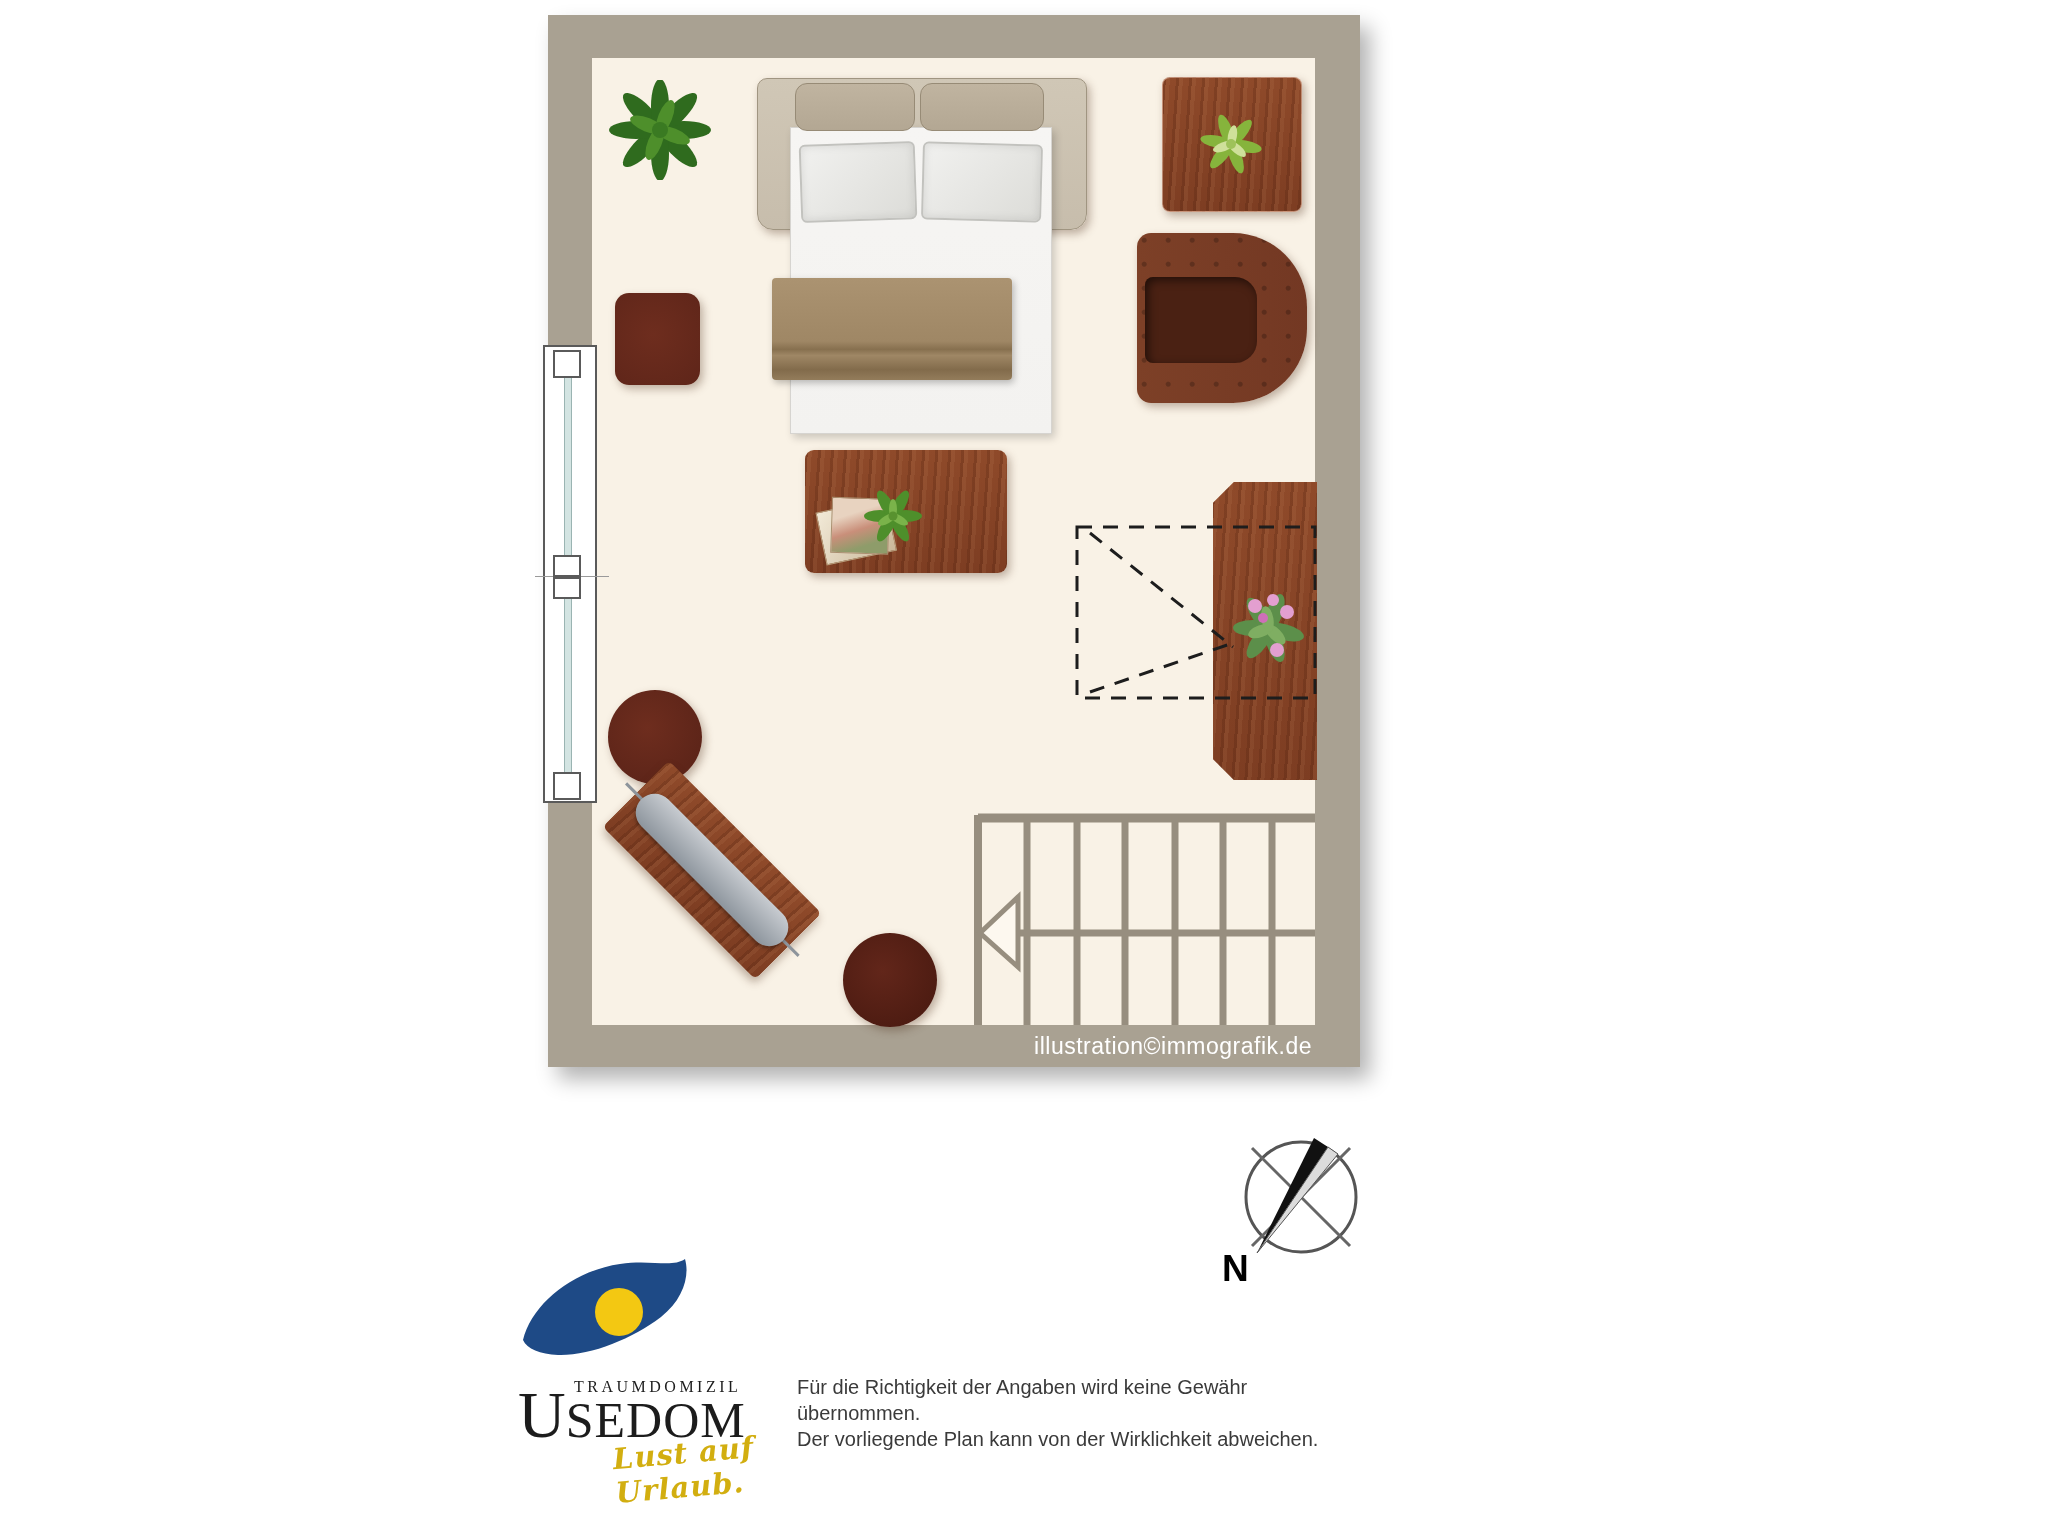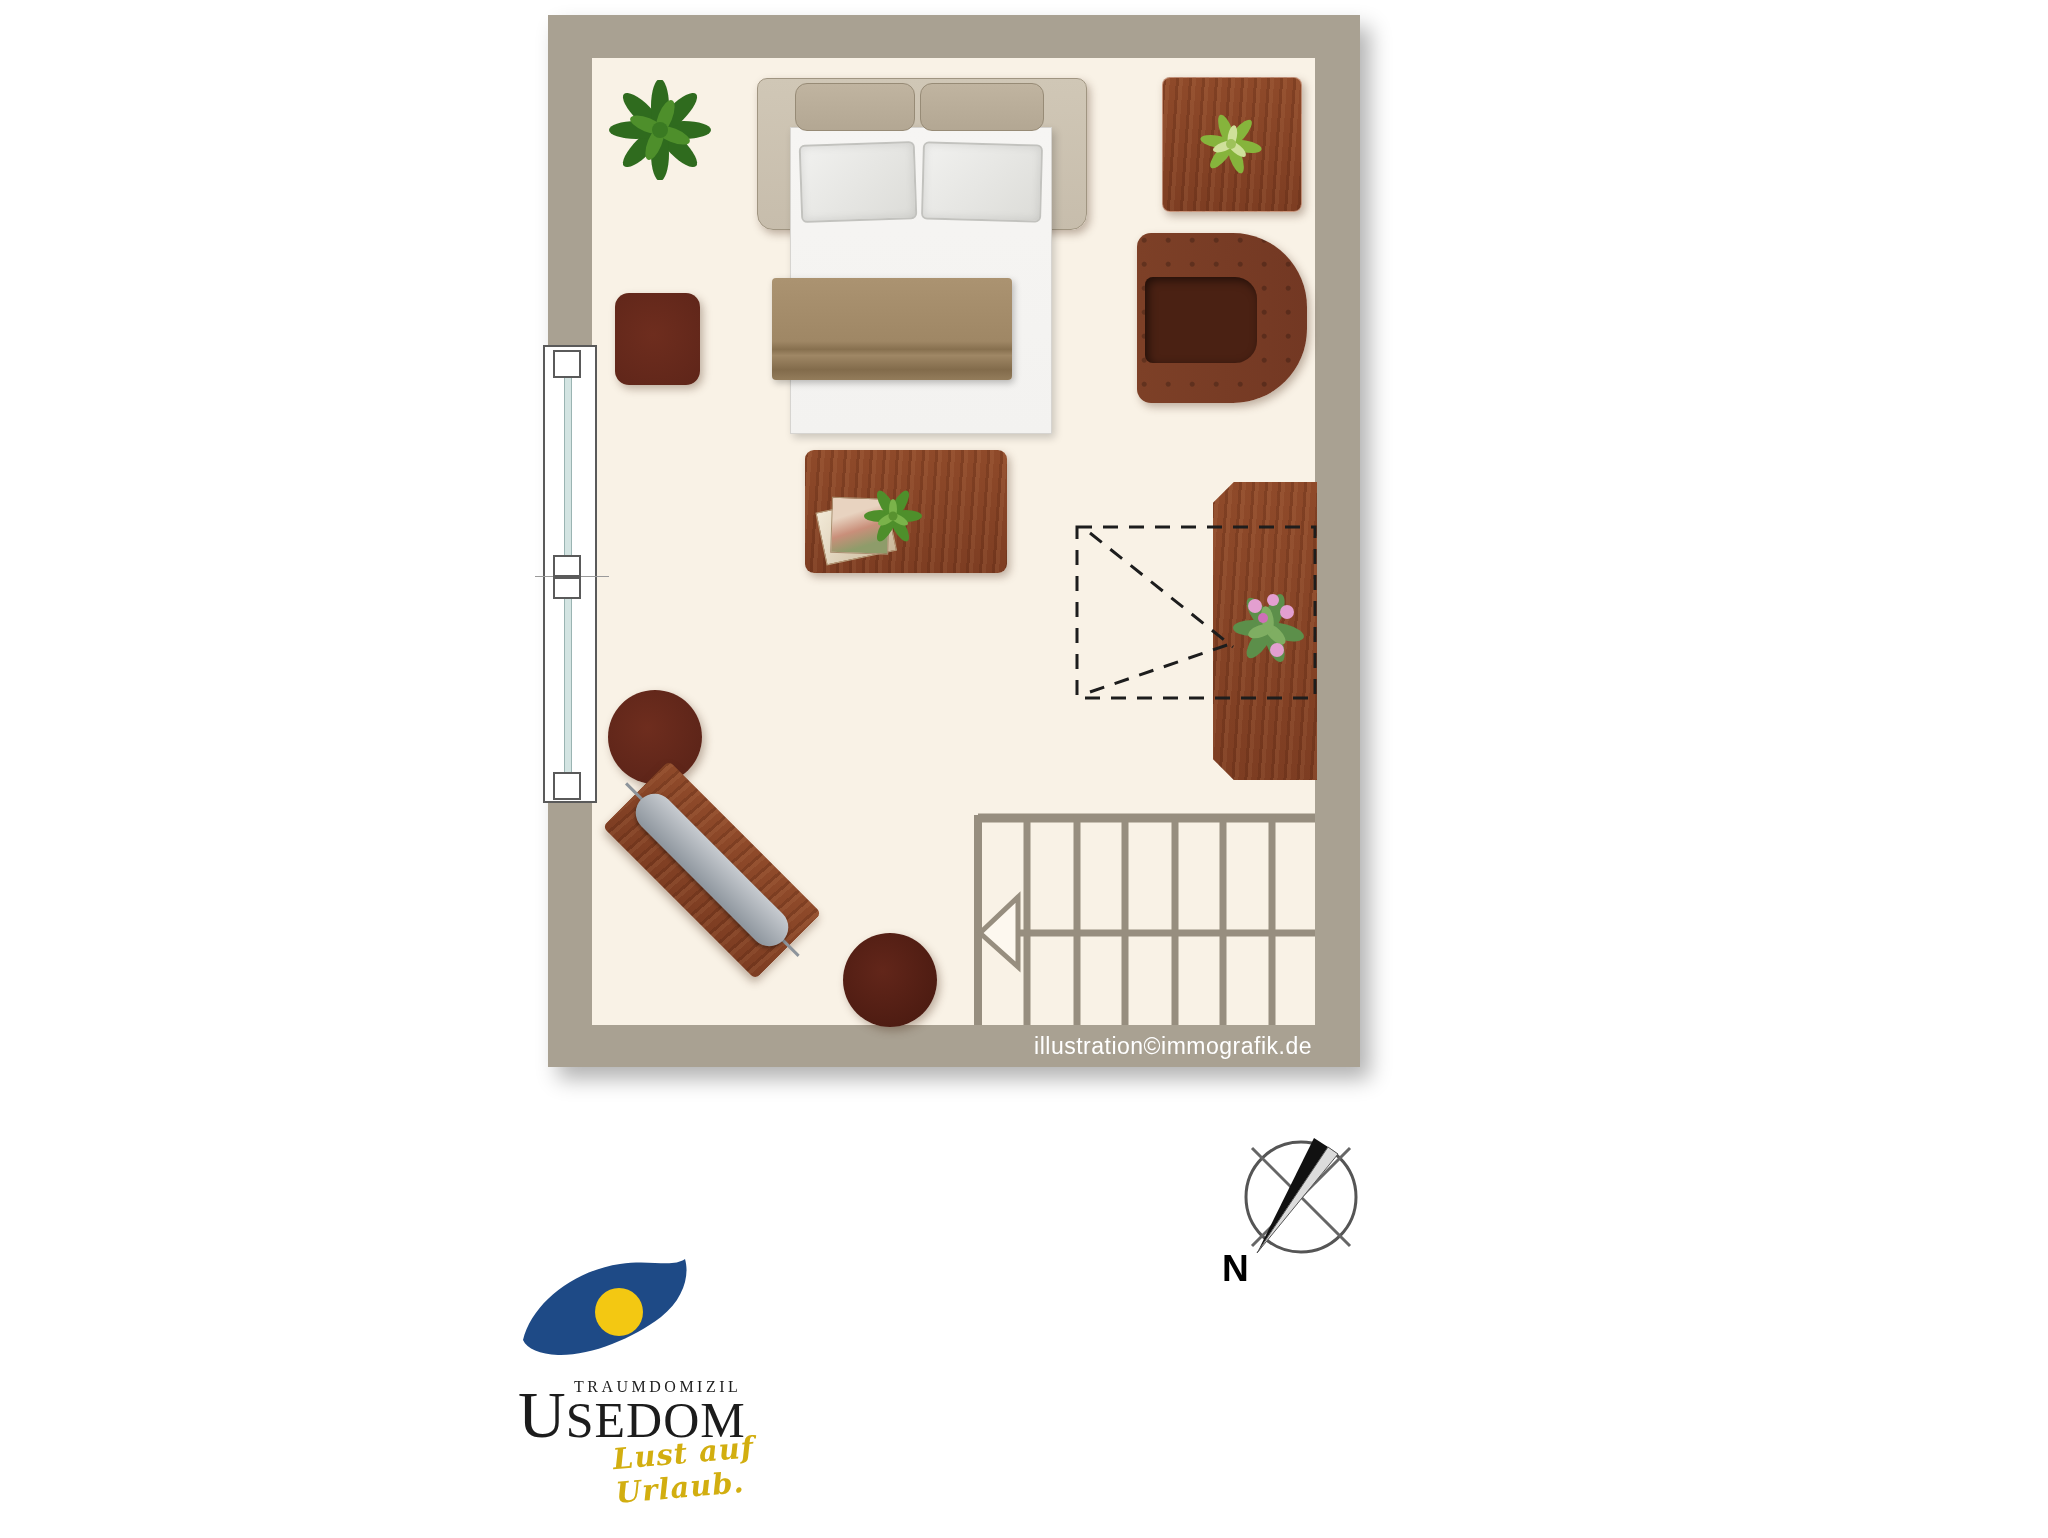--- a/index.html
+++ b/index.html
@@ -257,14 +257,18 @@
       <path d="M 3 82 C 12 46 52 13 100 6 C 130 1 152 10 165 1
                C 170 18 163 42 141 59 C 112 81 70 98 38 97
                C 20 96 7 91 3 82 Z" fill="var(--logo-blue)"></path>
       <circle cx="99" cy="54" r="24" fill="var(--logo-yellow)"></circle>
     </svg>
     <div id="logo-traum">TRAUMDOMIZIL</div>
     <div id="logo-usedom"><span class="bigU">U</span><span class="rest">SEDOM</span></div>
     <div id="logo-tagline">Lust auf Urlaub.</div>
   </div>
 
+  <div id="disclaimer">
+    <div>Für die Richtigkeit der Angaben wird keine Gewähr übernommen.</div>
+    <div>Der vorliegende Plan kann von der Wirklichkeit abweichen.</div>
+  </div>
 
 </div>
 
 </body></html>

